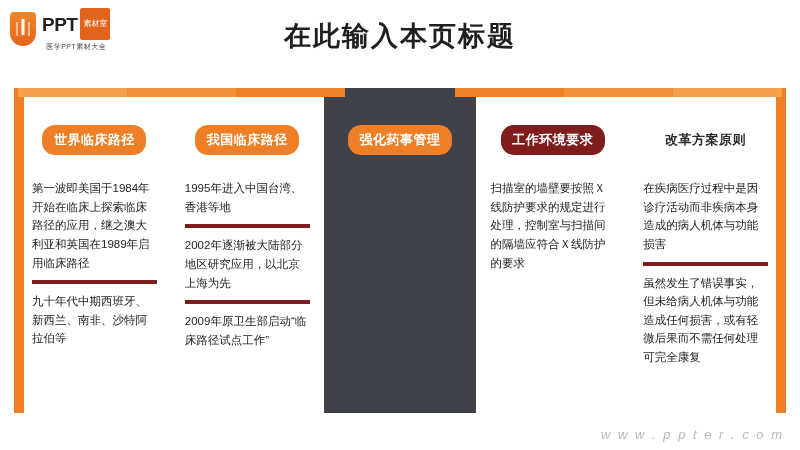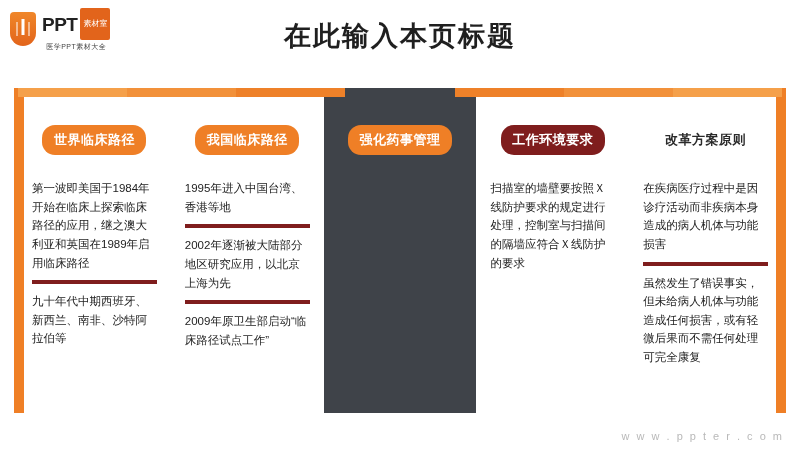--- a/index.html
+++ b/index.html
@@ -172,23 +172,24 @@
   }
   .col.highlight .item + .item {
     border-top: 1px solid #6c7076;
   }
 
   
   .footer {
     position: absolute;
     right: 16px;
     bottom: 8px;
-    font-size: 11px;
+    font-size: 13px;
     color: #b9b9b9;
     letter-spacing: 2px;
+    font-style: italic;
   }
 </style>
 </head>
 <body>
 
 <div class="logo-area">
   <div class="logo-shield"></div>
   <div class="logo-text">
     <div class="logo-top">
       <span class="logo-ppt">PPT</span>

